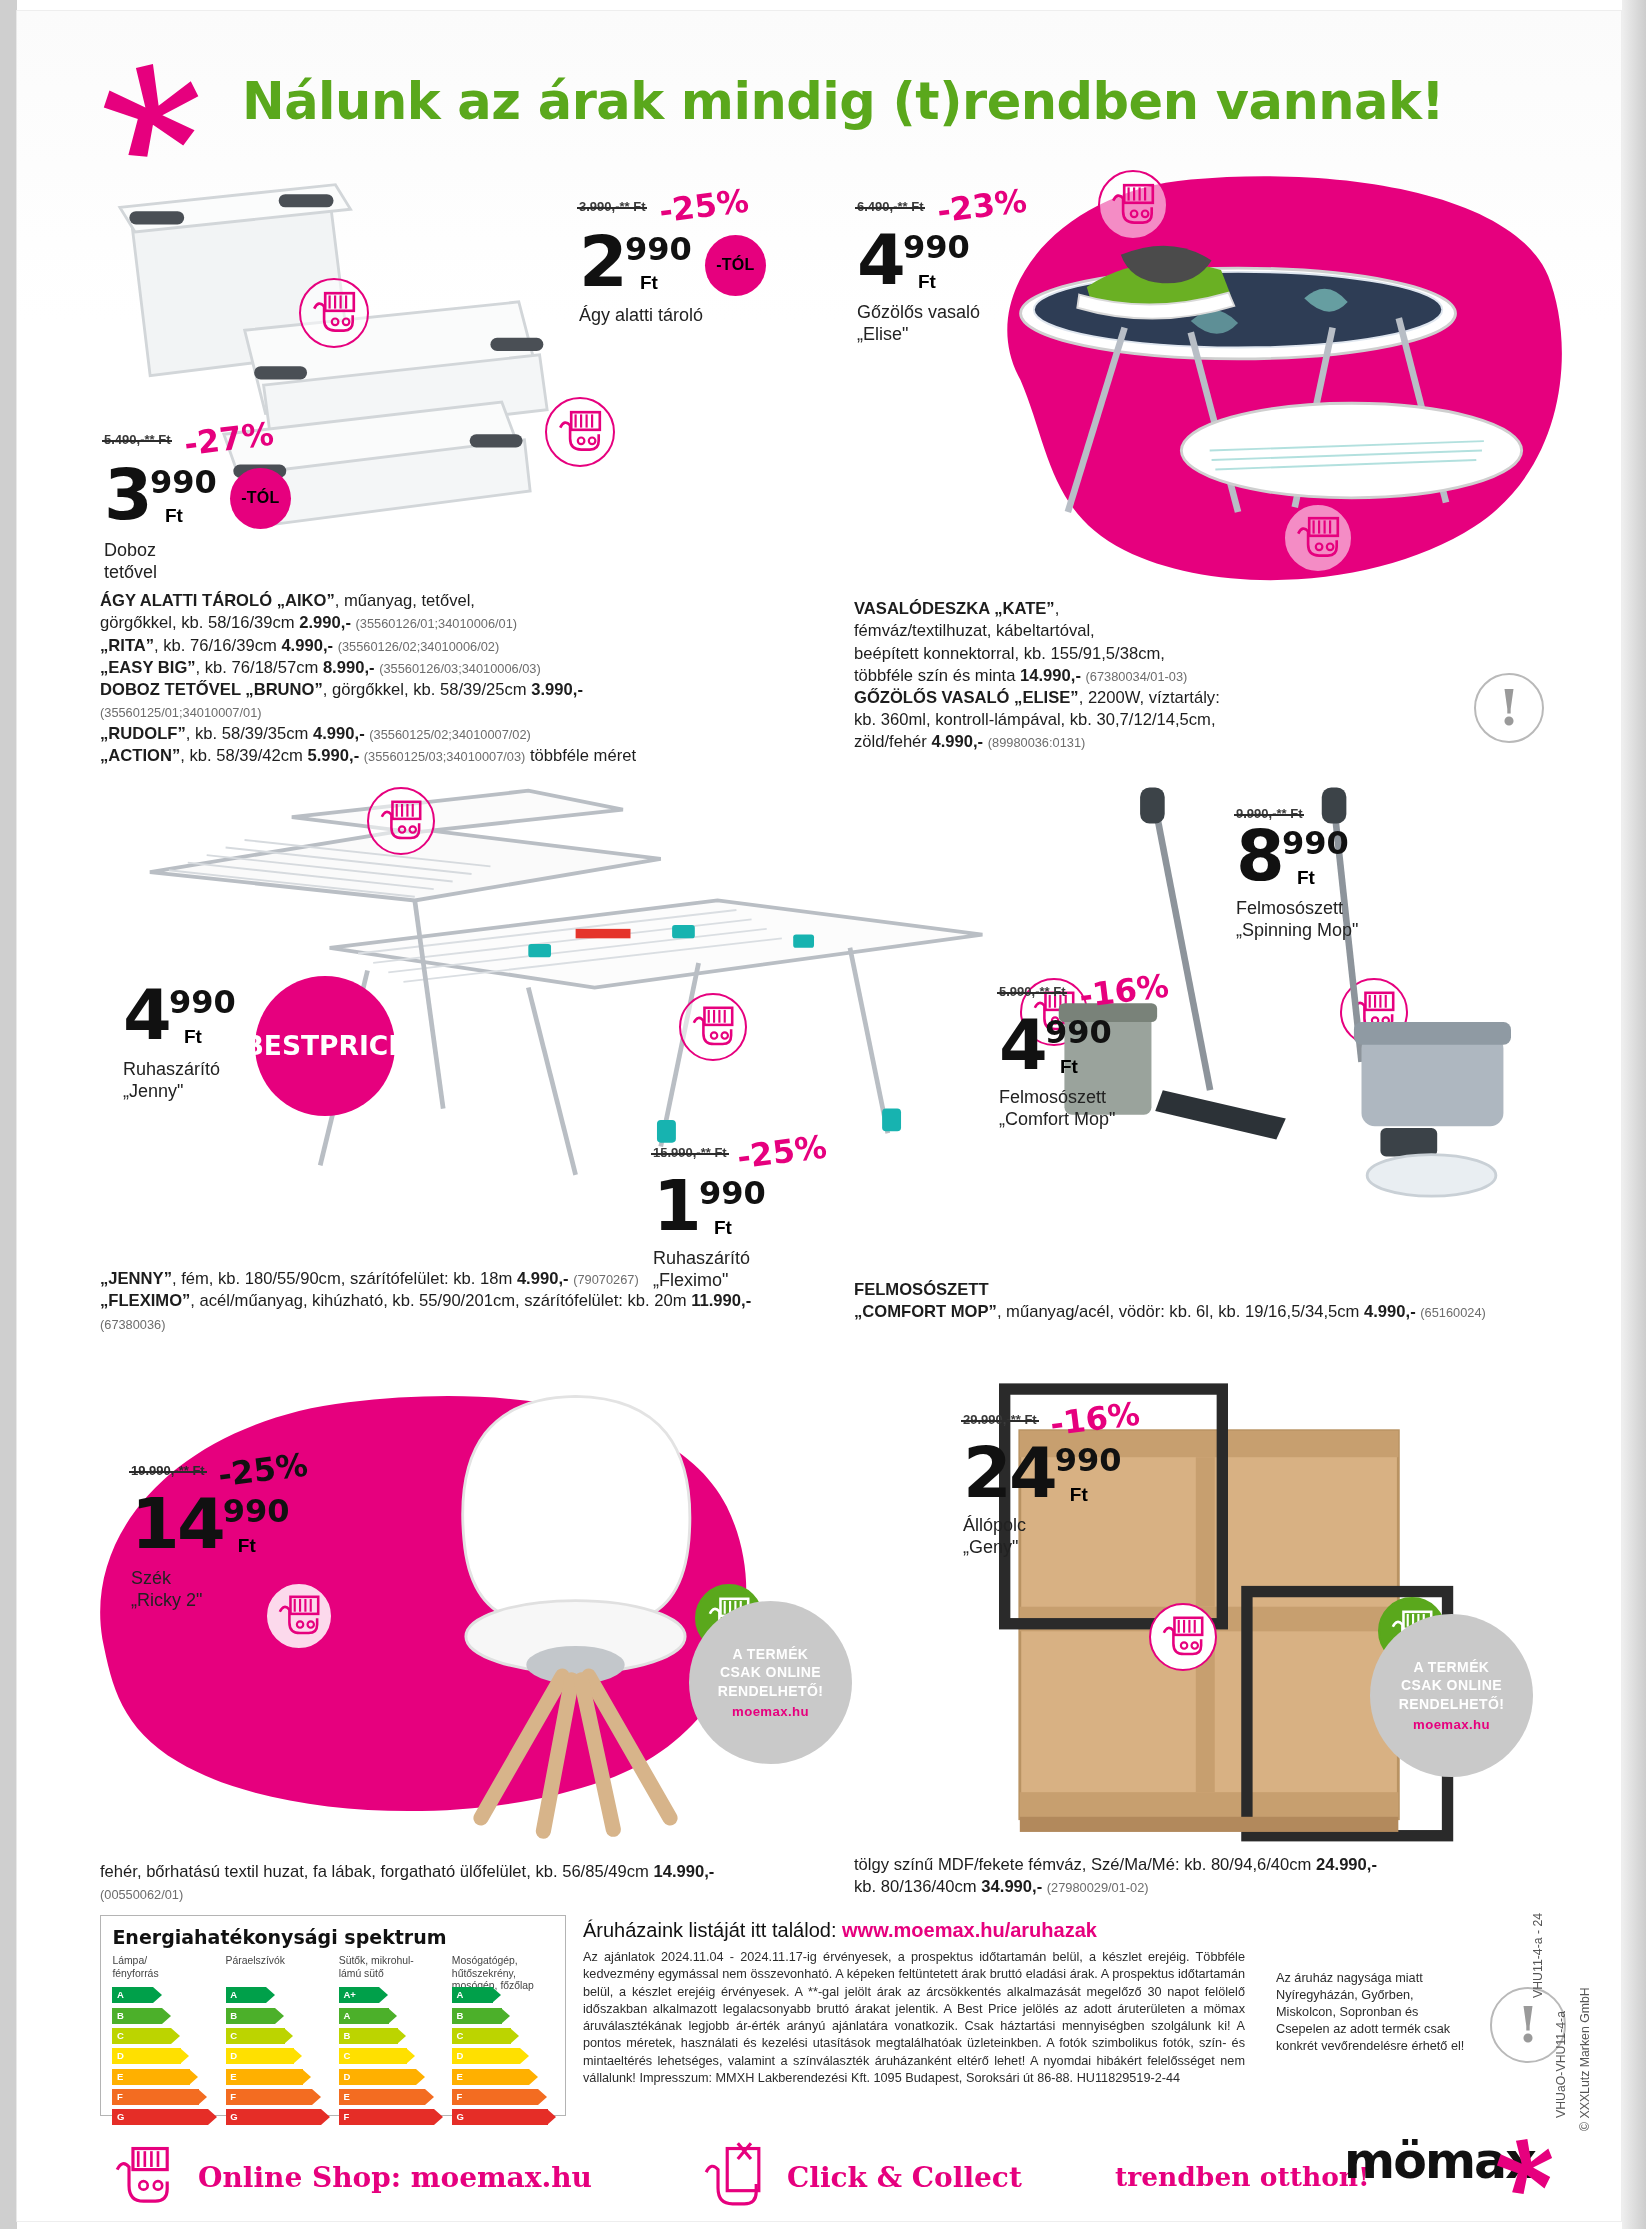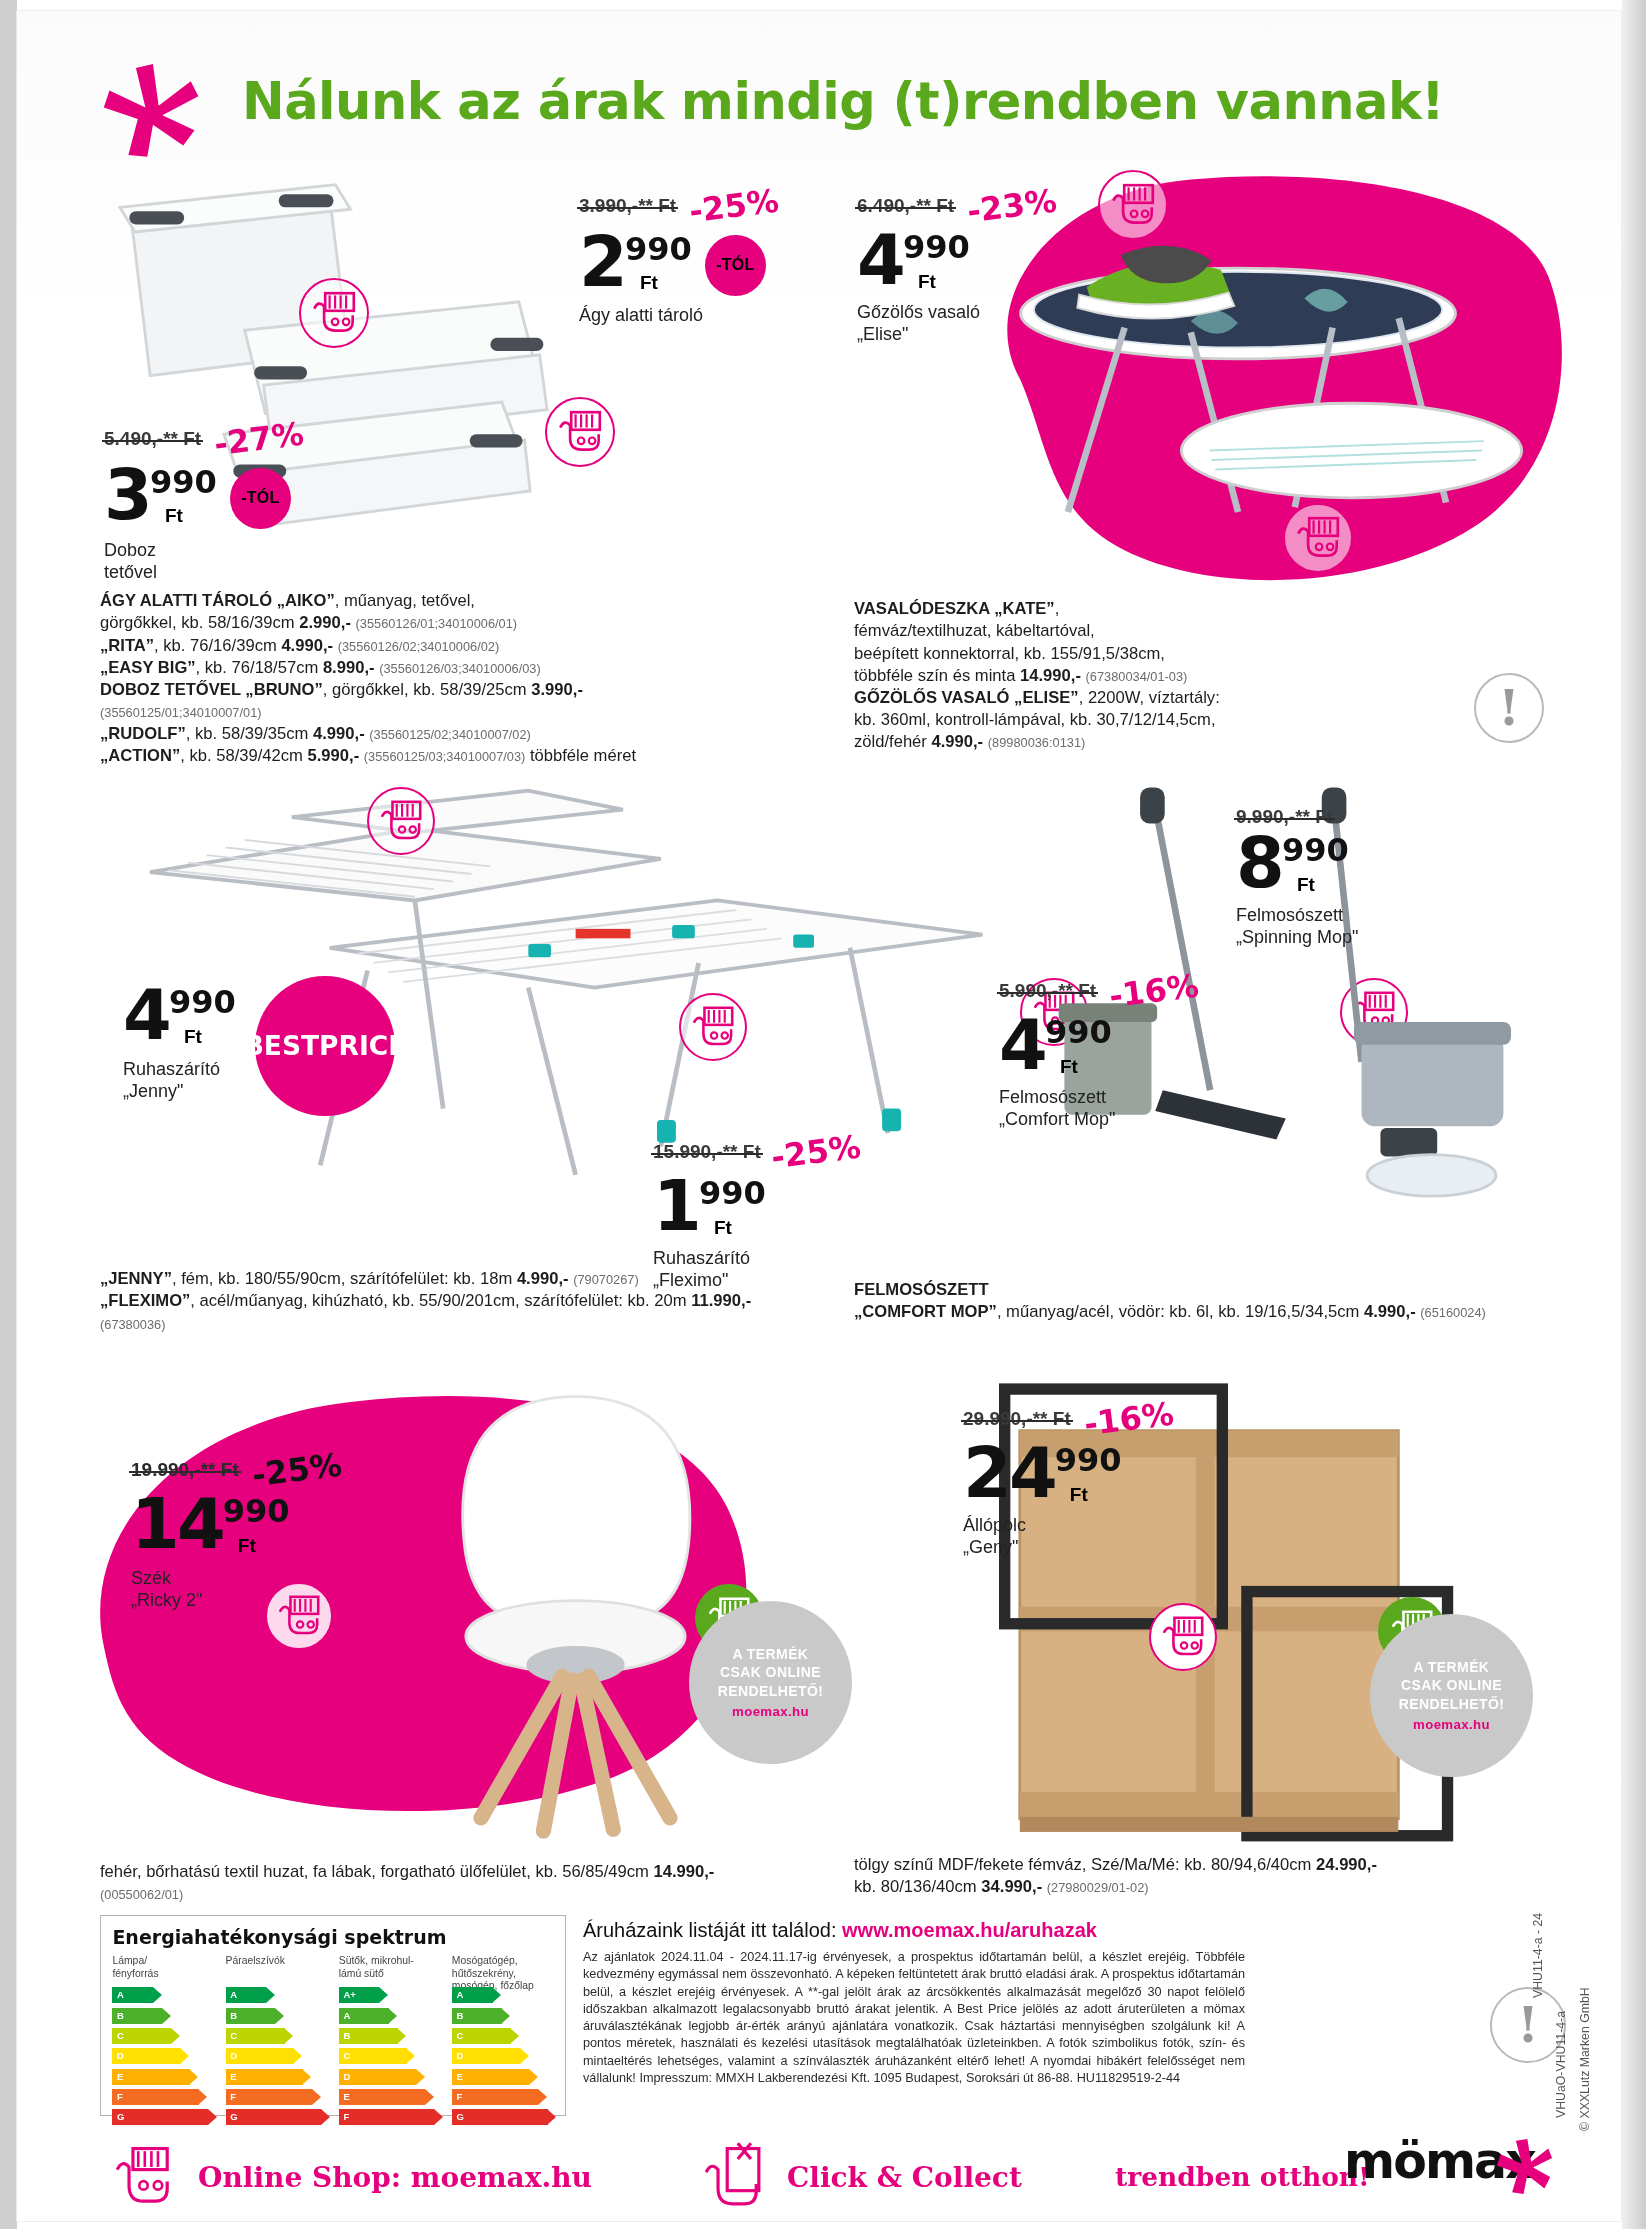--- a/index.html
+++ b/index.html
@@ -32,21 +32,21 @@
     position:absolute; left:225px; top:61px;
     font-size: 51px; font-weight: 800; letter-spacing:-0.5px;
     color:#5aa81c; font-family:"DejaVu Sans", sans-serif;
     white-space: nowrap;
   }
 
   
   .abs { position:absolute; }
   .pricebox { position:absolute; }
   .old-price {
-    font-size:19px; color:#3a3a3a; font-weight:600; white-space:nowrap;
+    font-size:13px; color:#3a3a3a; font-weight:600; white-space:nowrap;
     position:relative; display:inline-block;
   }
   .old-price::after {
     content:""; position:absolute; left:-1.9px; right:-1.9px; top:52%;
     height:1.9px; background:#2b2b2b;
   }
   .pc-row { display:flex; align-items:flex-start; }
   .pc-big {
     font-size:70px; font-weight:800; color:#111; line-height:0.82;
     font-family:"DejaVu Sans", sans-serif; letter-spacing:-2.8px;
@@ -702,20 +702,21 @@
         </div>
     </div>
 
     <div class="abs" style="left:566px;top:1908px;width:662px;">
       <div class="legal-h">
         <span>Áruházaink listáját itt találod: </span><span class="pink">www.moemax.hu/aruhazak</span>
       </div>
       <div class="legal-p" style="margin-top:6.6px;text-align:justify;">Az ajánlatok 2024.11.04 - 2024.11.17-ig érvényesek, a prospektus időtartamán belül, a készlet erejéig. Többféle kedvezmény egymással nem összevonható. A képeken feltüntetett árak bruttó eladási árak. A prospektus időtartamán belül, a készlet erejéig érvényesek. A **-gal jelölt árak az árcsökkentés alkalmazását megelőző 30 napot felölelő időszakban alkalmazott legalacsonyabb bruttó árakat jelentik. A Best Price jelölés az adott áruterületen a mömax áruválasztékának legjobb ár-érték arányú ajánlatára vonatkozik. Csak háztartási mennyiségben szolgálunk ki! A pontos méretek, használati és kezelési utasítások megtalálhatóak üzleteinkben. A fotók szimbolikus fotók, szín- és mintaeltérés lehetséges, valamint a színválaszték áruházanként eltérő lehet! A nyomdai hibákért felelősséget nem vállalunk! Impresszum: MMXH Lakberendezési Kft. 1095 Budapest, Soroksári út 86-88. HU11829519-2-44</div>
     </div>
 
+    <div class="store-note abs" style="left:1259px;top:1959px;width:199px;">Az áruház nagysága miatt Nyíregyházán, Győrben, Miskolcon, Sopronban és Csepelen az adott termék csak konkrét vevőrendelésre érhető el!</div>
     <div class="excl" style="left:1473px;top:1976px;width:76px;height:76px;">!</div>
 
     <div class="side-code" style="left:1537px;top:2107px;">VHUaO-VHU11-4-a</div>
     <div class="side-code" style="left:1561px;top:2120px;">© XXXLutz Marken GmbH</div>
     <div class="side-code" style="left:1514px;top:1987px;">VHU11-4-a - 24</div>
 
     <div class="footbar-item" style="left:676px;top:2127px;">
       <svg width="79" height="79" viewBox="0 0 60 60">
         <rect x="26" y="8" width="24" height="32" fill="none" stroke="#e6007e" stroke-width="2.4"></rect>
         <path d="M34 4 l10 12 M44 4 l-10 12" stroke="#e6007e" stroke-width="2.4" fill="none"></path>

